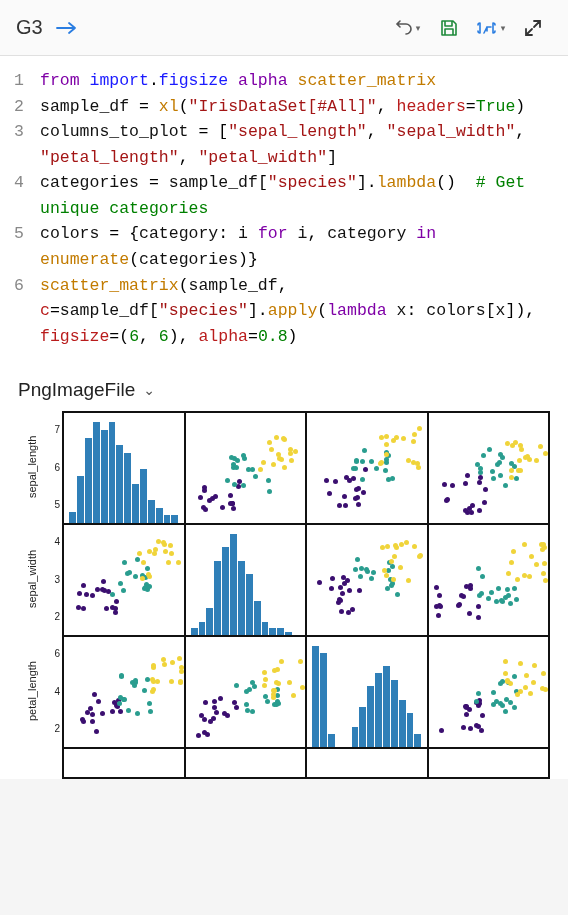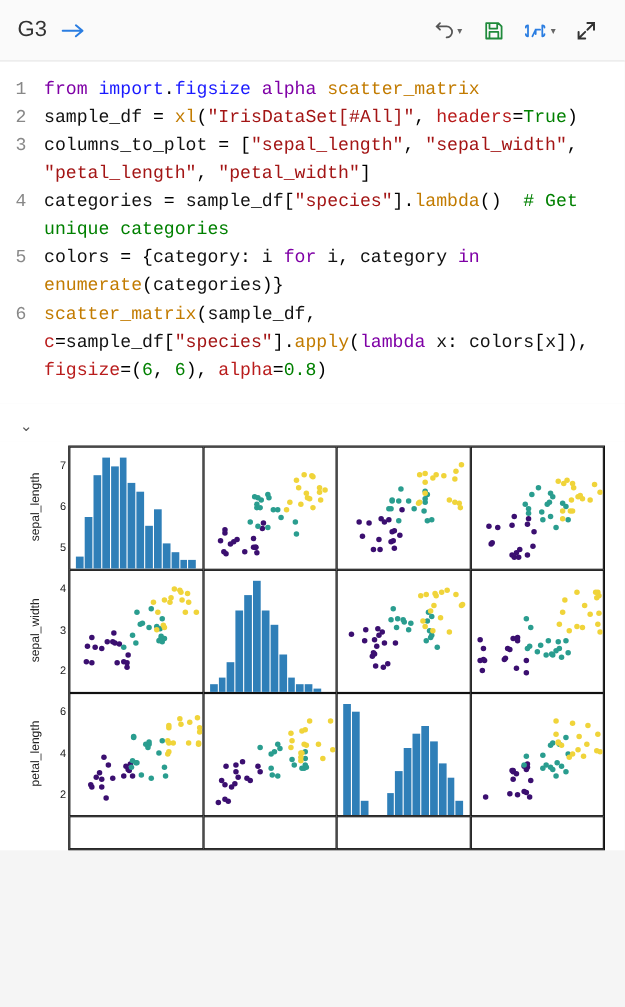--- a/index.html
+++ b/index.html
@@ -203,20 +203,21 @@
       <div class="gutter">5</div>
       <div class="code"><span class="tk-id">colors</span><span> = {</span><span class="tk-id">category</span><span>: </span><span class="tk-id">i</span><span> </span><span class="tk-kw">for</span><span> </span><span class="tk-id">i</span><span>, </span><span class="tk-id">category</span><span> </span><span class="tk-kw">in</span><span> </span><span class="tk-fn">enumerate</span><span>(</span><span class="tk-id">categories</span><span>)}</span></div>
     </div>
     <div class="code-line">
       <div class="gutter">6</div>
       <div class="code"><span class="tk-fn">scatter_matrix</span><span>(</span><span class="tk-id">sample_df</span><span>, </span><span class="tk-arg">c</span><span>=</span><span class="tk-id">sample_df</span><span>[</span><span class="tk-str">"species"</span><span>].</span><span class="tk-fn">apply</span><span>(</span><span class="tk-kw">lambda</span><span> </span><span class="tk-id">x</span><span>: </span><span class="tk-id">colors</span><span>[</span><span class="tk-id">x</span><span>]), </span><span class="tk-arg">figsize</span><span>=(</span><span class="tk-num">6</span><span>, </span><span class="tk-num">6</span><span>), </span><span class="tk-arg">alpha</span><span>=</span><span class="tk-num">0.8</span><span>)</span></div>
     </div>
   </div>
 
 <div class="output-header">
+  <span>PngImageFile</span>
   <span class="chev-down">⌄</span>
 </div>
 
 <div class="chart-area">
   <div class="matrix-wrap">
     <div class="ylabels" id="ylabels">
         <div class="ylabel-cell" style="height: 112px;">sepal_length</div>
         <div class="ylabel-cell" style="height: 112px;">sepal_width</div>
         <div class="ylabel-cell" style="height: 112px;">petal_length</div>
         <div style="height: 30px;"></div>

